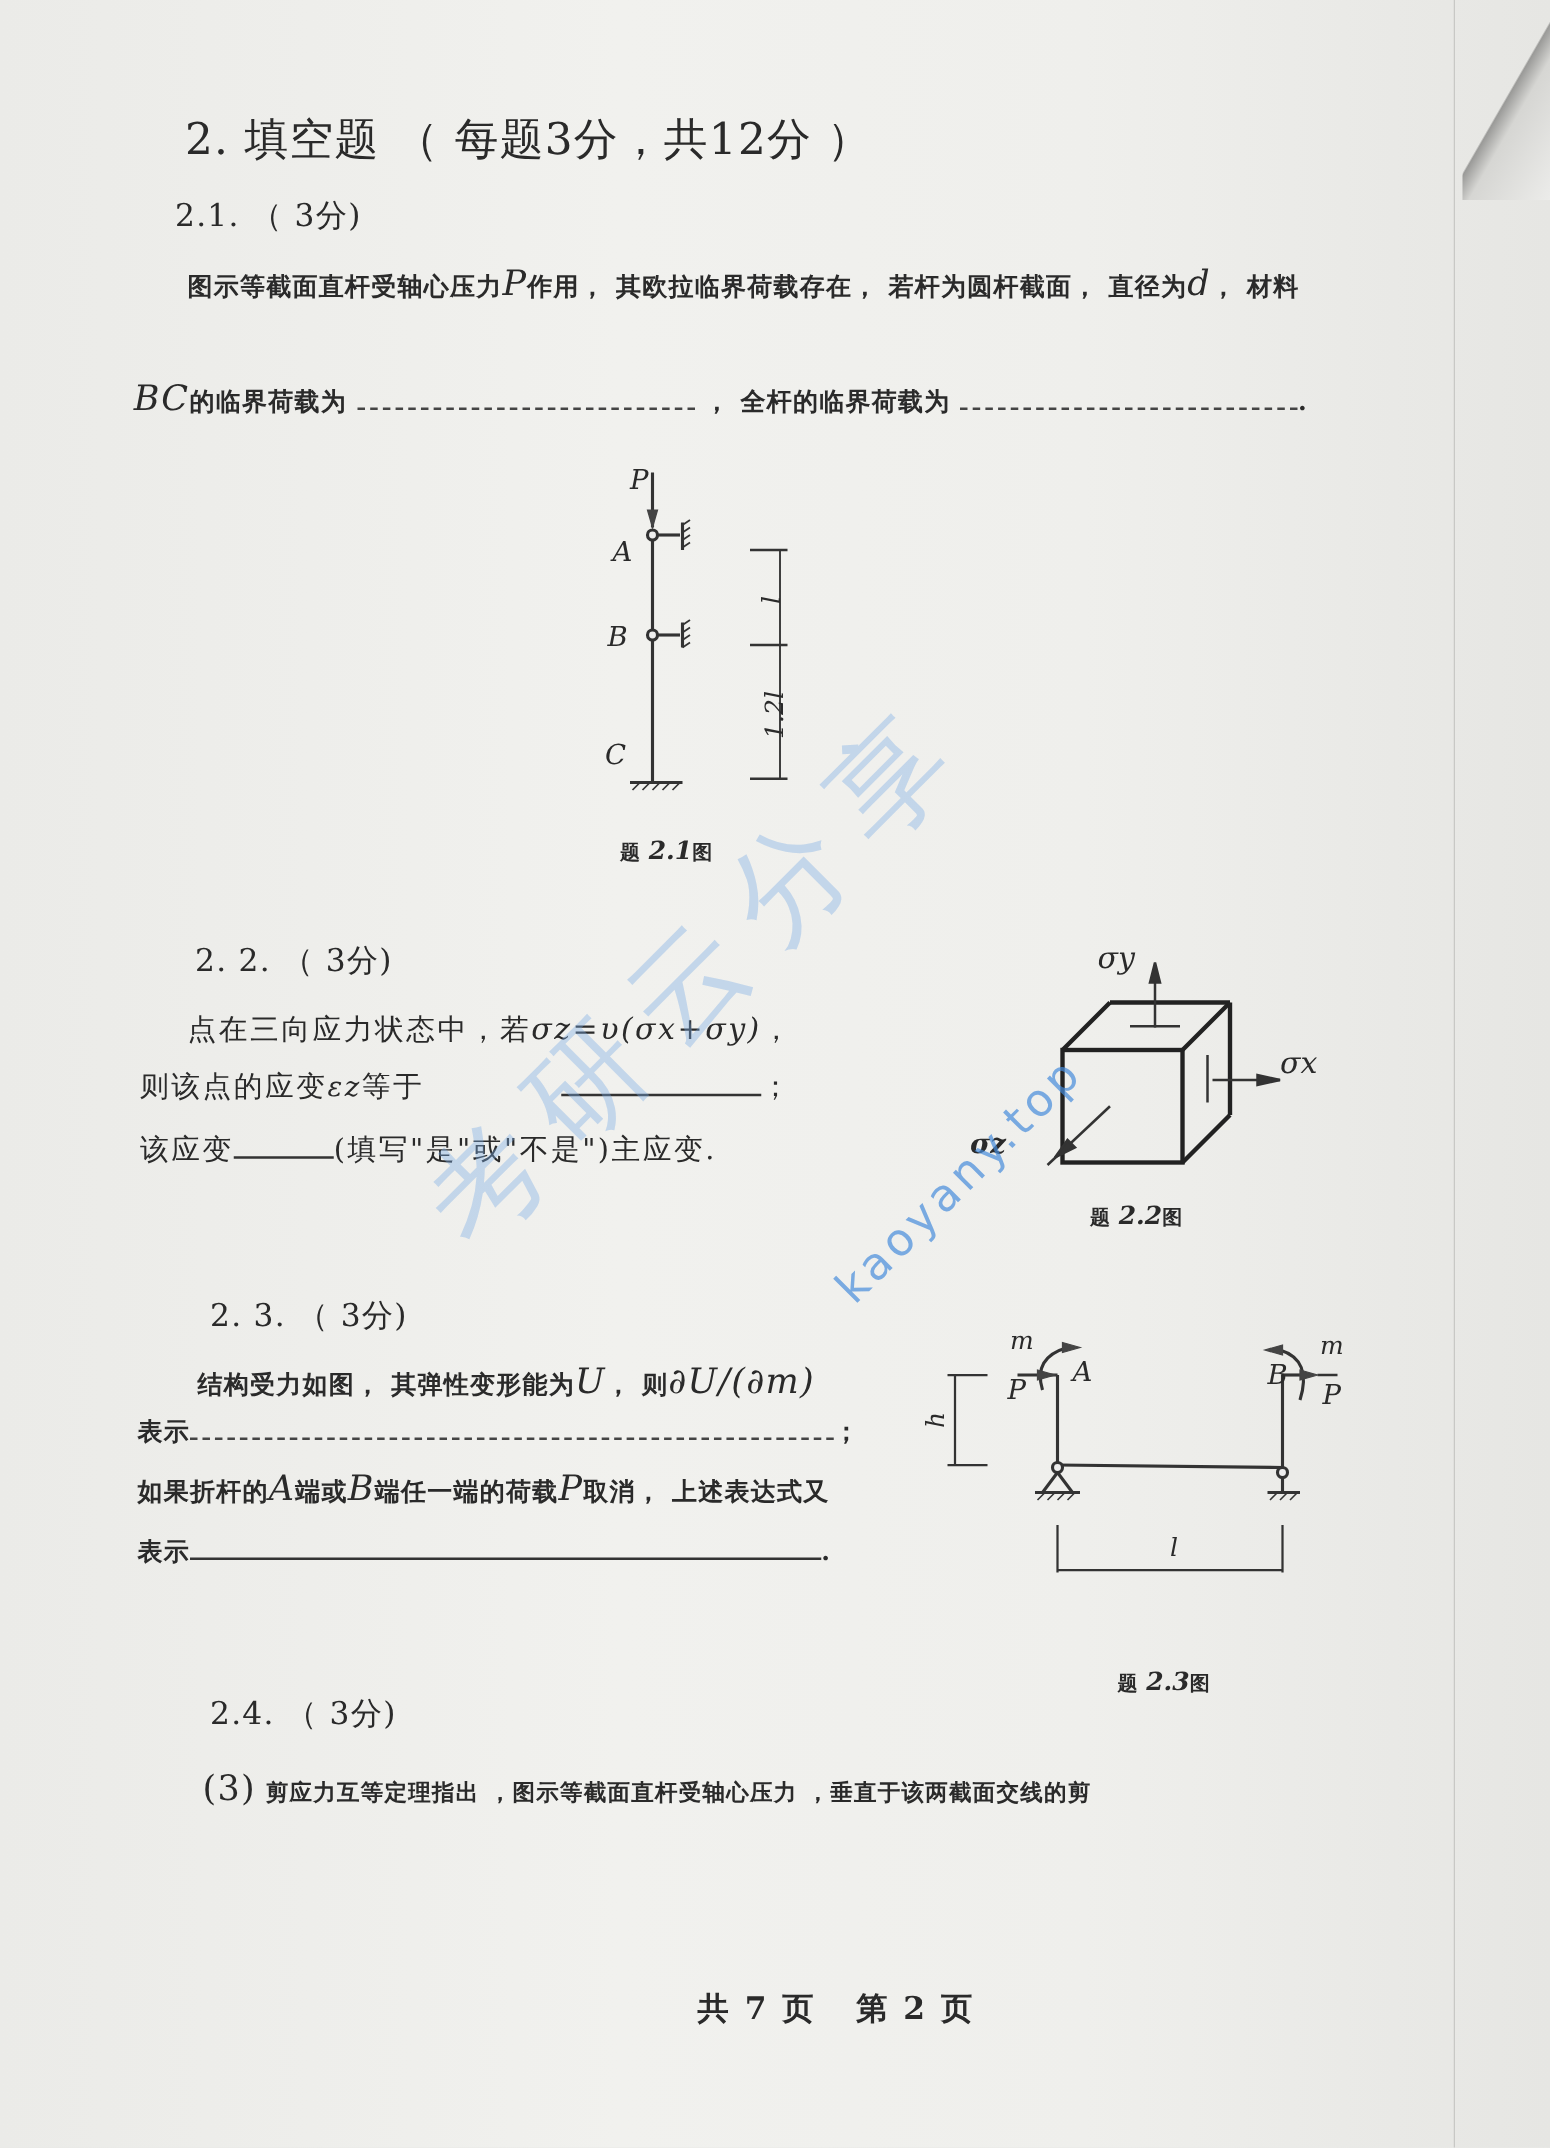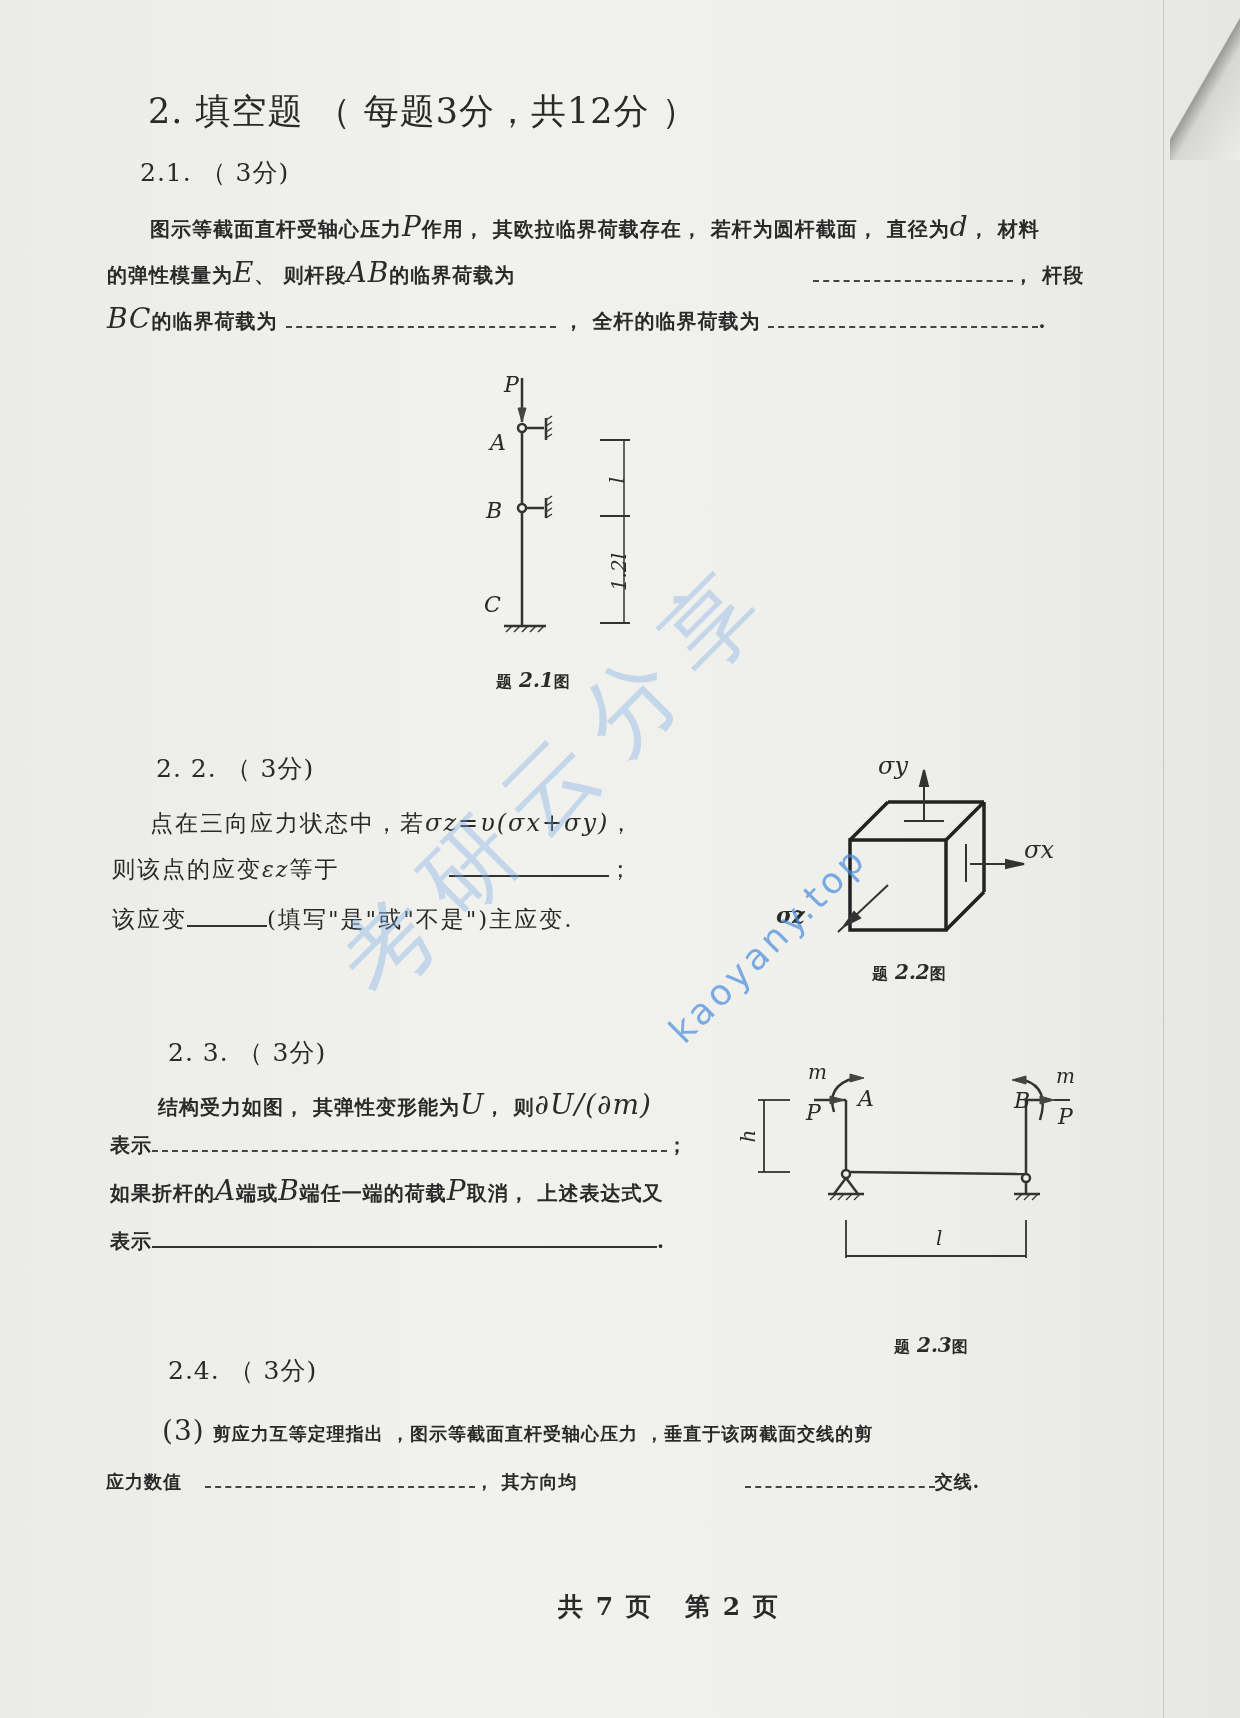--- a/index.html
+++ b/index.html
@@ -47,24 +47,20 @@
   <div class="fold"></div>
 
   <div class="abs h1" style="left:148px; top:88px;">2.  填空题 （ 每题3分，共12分 ）</div>
 
   <div class="abs h2" style="left:140px; top:156px;">2.1.    （ 3分)</div>
 
   <div class="abs body" style="left:150px; top:210px;">
     <span>图示等截面直杆受轴心压力</span><span class="math">P</span><span>作用，  其欧拉临界荷载存在，  若杆为圆杆截面，  直径为</span><span class="math">d</span><span>，  材料</span>
   </div>
 
-  <div class="abs body" style="left:107px; top:256px; width:1010px;">
-    <span>的弹性模量为</span><span class="math">E</span><span>、  则杆段</span><span class="math">AB</span><span>的临界荷载为</span>
-    <span class="blank dash" style="width:200px; margin-left:290px;"></span><span>，  杆段</span>
-  </div>
 
   <div class="abs body" style="left:107px; top:302px;">
     <span class="math">BC</span><span>的临界荷载为</span>
     <span class="blank dash" style="width:270px;"></span>
     <span>，  全杆的临界荷载为</span>
     <span class="blank dash" style="width:270px;"></span><span>.</span>
   </div>
 
   <svg style="left:480px; top:370px;" width="180" height="270">
     <g stroke="#333" stroke-width="2.5" fill="none">
@@ -233,25 +229,20 @@
   <div class="abs caption" style="left:894px; top:1290px;margin-top:43px;">
     <span class="cj">题</span>
     <span>2.3</span><span class="cj">图</span>
   </div>
 
   <div class="abs h2" style="left:168px; top:1354px;">2.4.   （ 3分)</div>
   <div class="abs body" style="left:162px; top:1414px;">
     <span class="math" style="font-size:28px; font-style:normal;">(3)</span>
     <span style="font-size:18px;">剪应力互等定理指出  ，图示等截面直杆受轴心压力  ，垂直于该两截面交线的剪</span>
   </div>
-  <div class="abs body" style="left:106px; top:1470px; font-size:18px;">
-    <span>应力数值</span>
-    <span class="blank dash" style="width:270px; margin-left:16px;"></span><span>，  其方向均</span>
-    <span class="blank dash" style="width:190px; margin-left:160px;"></span><span>交线.</span>
-  </div>
 
   <div class="abs footer" style="left:558px; top:1590px;">
     <span>共 7 页</span>&nbsp;&nbsp;
     <span>第 2 页</span>
   </div>
 
   <div class="wm wm-cn" style="left:400px; top:900px;">考研云分享</div>
   <div class="wm wm-en" style="left:690px; top:1010px;">kaoyany.top</div>
 </div>
 

